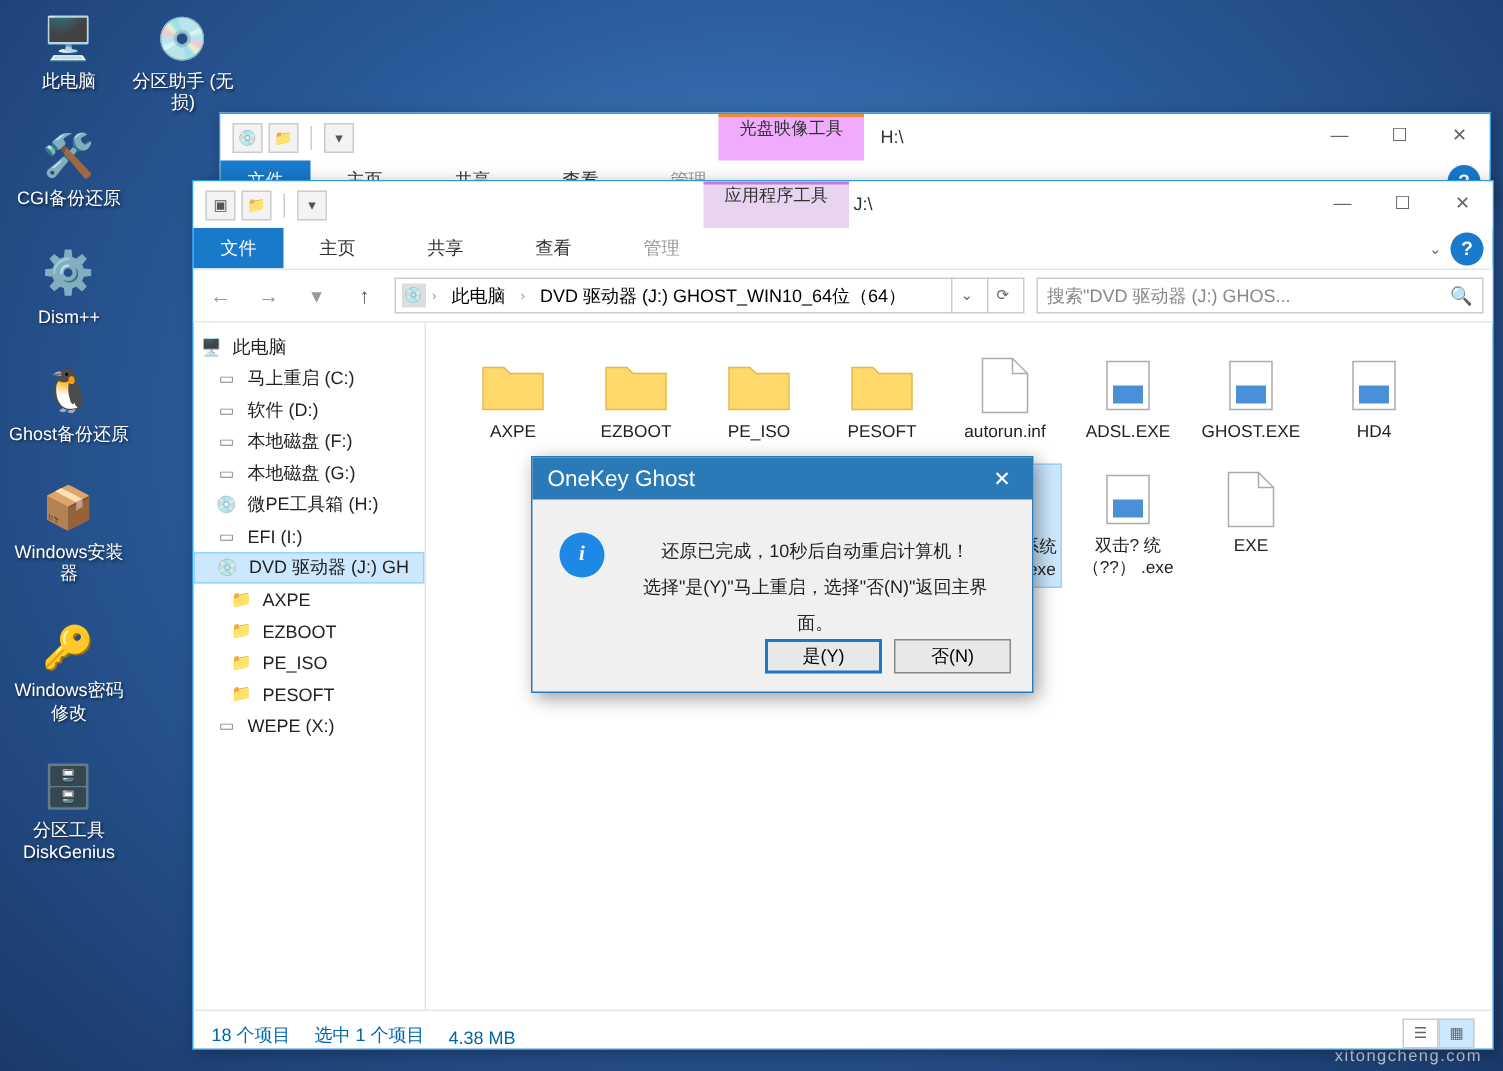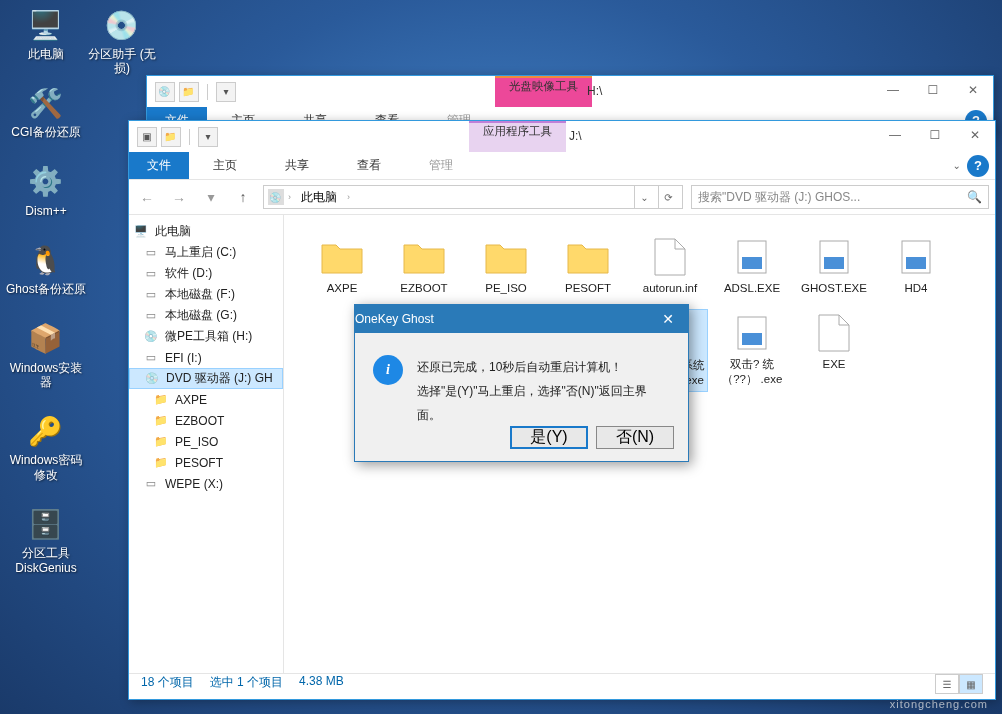--- a/index.html
+++ b/index.html
@@ -21,21 +21,21 @@
     .explorer { position: absolute; background: #fff; border: 1px solid #3399dd; box-shadow: 2px 2px 10px rgba(0,0,0,.3); display: flex; flex-direction: column; }
     .explorer.back { left: 146px; top: 75px; width: 848px; height: 60px; z-index: 1; }
     .explorer.front { left: 128px; top: 120px; width: 868px; height: 580px; z-index: 2; }
 
     .titlebar { height: 31px; background: #fff; display: flex; align-items: center; padding-left: 8px; border-bottom: 0; }
     .qat { display: flex; gap: 4px; align-items: center; }
     .qat-btn { width: 20px; height: 20px; border: 1px solid #ccc; background: #f3f3f3; display: flex; align-items: center; justify-content: center; font-size: 10px; color: #555; }
     .qat-sep { width: 1px; height: 16px; background: #ccc; margin: 0 4px; }
 
     .ribbon-tool { position: absolute; top: 0; padding: 2px 14px 0; height: 31px; line-height: 13px; font-size: 11.5px; text-align: center; color: #333; border-top: 2px solid; }
-    .ribbon-tool.orange { left: 348px; background: #ec4899; border-color: #f08a3c; }
+    .ribbon-tool.orange { left: 332px; background: #f0abfc; border-color: #f08a3c; }
     .explorer.front .ribbon-tool.purple { left: 340px; background: #e8d3f0; border-color: #c080d8; top: 0; }
     .title-path { position: absolute; left: 440px; top: 8px; font-size: 12px; color: #333; }
 
     .win-controls { position: absolute; right: 0; top: 0; display: flex; }
     .win-btn { width: 40px; height: 28px; display: flex; align-items: center; justify-content: center; color: #666; font-size: 12px; }
 
     .ribbon { height: 27px; display: flex; align-items: stretch; }
     .ribbon-tab { padding: 0 24px; display: flex; align-items: center; font-size: 12px; color: #333; }
     .ribbon-tab.file { background: #1979ca; color: #fff; padding: 2px 18px; }
     .ribbon-tab.manage { color: #999; }
@@ -65,34 +65,34 @@
     .ticon.drive { color: #888; }
     .ticon.pc { color: #1979ca; }
     .ticon.disc { color: #999; }
 
     .file-area { flex: 1; padding: 18px 20px; display: flex; flex-wrap: wrap; align-content: flex-start; gap: 10px 6px; position: relative; }
     .file-item { width: 76px; display: flex; flex-direction: column; align-items: center; text-align: center; padding: 4px 2px; }
     .file-item.selected { background: #cce8ff; border: 1px solid #99d1ff; justify-content: flex-end; }
     .file-item .ficon { width: 48px; height: 40px; display: flex; align-items: center; justify-content: center; font-size: 32px; margin-bottom: 4px; }
     .file-item .flabel { font-size: 11.5px; line-height: 1.25; color: #222; word-break: break-all; }
 
-    .statusbar { height: 26px; border-top: 1px solid #e5e5e5; display: flex; align-items: flex-start; padding: 0 12px; gap: 16px; font-size: 12px; color: #0066aa; }
+    .statusbar { height: 26px; border-top: 1px solid #e5e5e5; display: flex; align-items: flex-end; padding: 0 12px; gap: 16px; font-size: 12px; color: #0066aa; }
     .statusbar .view-toggle { margin-left: auto; display: flex; gap: 0; }
     .vbtn { width: 24px; height: 20px; border: 1px solid #ccc; display: flex; align-items: center; justify-content: center; font-size: 10px; color: #666; }
     .vbtn.active { background: #cce8ff; }
 
     
     .dialog { position: absolute; left: 354px; top: 304px; width: 335px; height: 158px; background: #f0f0f0; border: 1px solid #2a7ab8; box-shadow: 3px 3px 12px rgba(0,0,0,.4); z-index: 10; }
-    .dlg-title { height: 28px; background: #2a7ab8; color: #fff; display: flex; align-items: center; padding: 0 0; font-size: 12px; }
+    .dlg-title { height: 28px; background: #2a7ab8; color: #fff; display: flex; align-items: center; padding: 0 10px; font-size: 15px; }
     .dlg-close { position: absolute; right: 0; top: 0; width: 40px; height: 28px; display: flex; align-items: center; justify-content: center; color: #fff; font-size: 14px; }
     .dlg-body { padding: 22px 18px 12px; display: flex; gap: 14px; }
     .dlg-icon { width: 30px; height: 30px; border-radius: 50%; background: #1e88e5; color: #fff; display: flex; align-items: center; justify-content: center; font-size: 14px; font-weight: bold; font-style: italic; flex-shrink: 0; font-family: Georgia, serif; }
-    .dlg-text { font-size: 12px; color: #222; line-height: 2; }
+    .dlg-text { font-size: 12px; color: #222; line-height: 2; text-align: center; }
     .dlg-buttons { position: absolute; bottom: 12px; right: 14px; display: flex; gap: 8px; }
-    .dlg-btn { width: 78px; height: 23px; border: 1px solid #888; background: #e8e8e8; font-size: 16px; display: flex; align-items: center; justify-content: center; margin-top: 44px; }
+    .dlg-btn { width: 78px; height: 23px; border: 1px solid #888; background: #e8e8e8; font-size: 12px; display: flex; align-items: center; justify-content: center; margin-top: 44px; }
     .dlg-btn.primary { border: 2px solid #1979ca; }
 
     
     .watermark { position: absolute; right: 10px; bottom: 18px; display: flex; align-items: center; gap: 8px; color: #fff; font-size: 24px; font-weight: bold; text-shadow: 1px 1px 3px rgba(0,0,0,.5); opacity: 0.9; }
     .wm-logo { width: 36px; height: 36px; position: relative; }
     .wm-logo::before, .wm-logo::after { content: ''; position: absolute; width: 16px; height: 16px; background: #1e88e5; transform: rotate(45deg); }
     .wm-logo::before { left: 10px; top: 0; }
     .wm-logo::after { left: 10px; bottom: 0; }
     .wm-logo span:first-child { position: absolute; width: 16px; height: 16px; background: #1e88e5; transform: rotate(45deg); left: -2px; top: 10px; }
     .wm-logo span:last-child { position: absolute; width: 16px; height: 16px; background: #1e88e5; transform: rotate(45deg); right: -2px; top: 10px; }
@@ -199,20 +199,21 @@
   <div class="addr-bar">
     <div class="nav-arrow">←</div>
     <div class="nav-arrow">→</div>
     <div class="nav-arrow">▾</div>
     <div class="nav-arrow active">↑</div>
     <div class="breadcrumb">
       <span class="bc-icon">💿</span>
       <span class="bc-sep">›</span>
       <span class="bc-item">此电脑</span>
       <span class="bc-sep">›</span>
+      <span class="bc-item">DVD 驱动器 (J:) GHOST_WIN10_64位（64）</span>
       <span style="flex:1"></span>
       <div class="bc-ctrl">⌄</div>
       <div class="bc-ctrl">⟳</div>
     </div>
     <div class="search-box">
       <span>搜索"DVD 驱动器 (J:) GHOS...</span>
       <span class="sicon">🔍</span>
     </div>
   </div>
 

